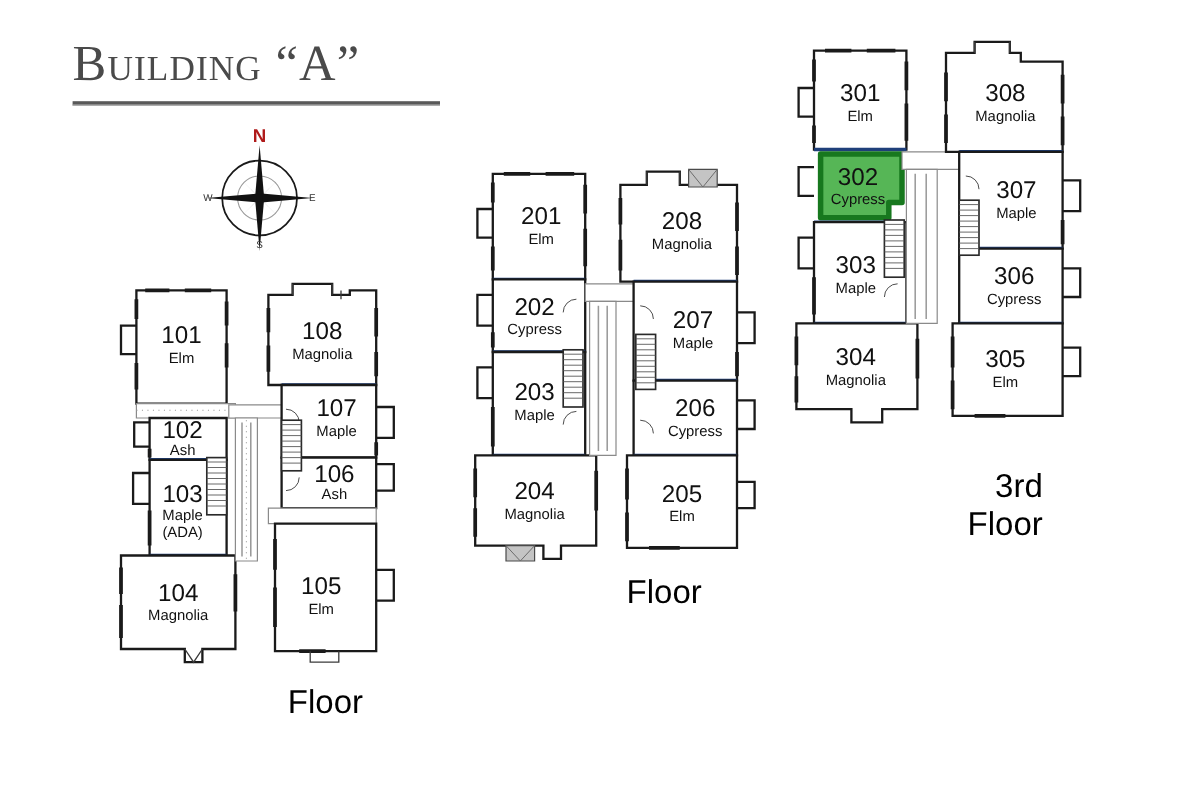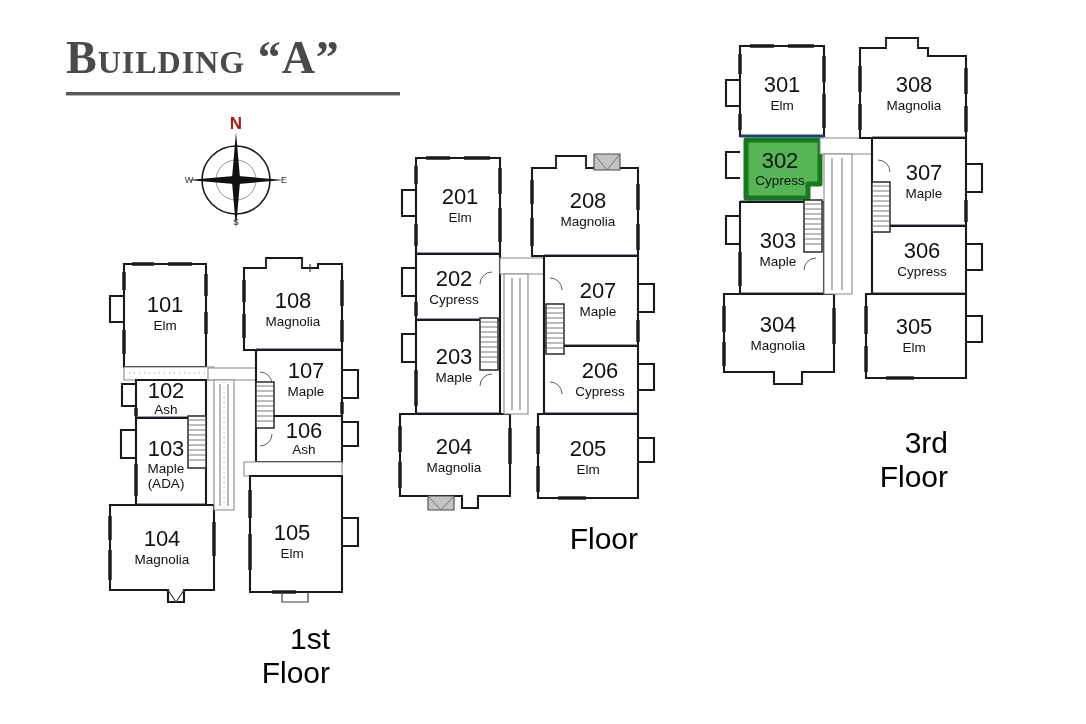--- a/index.html
+++ b/index.html
@@ -21,21 +21,21 @@
   #title-block {
     position: absolute;
     left: 66px;
     top: 34px;
     width: 340px;
   }
   #building-title {
     font-family: "Liberation Serif", serif;
     font-size: 46px;
     line-height: 1.05;
-    font-weight: bold;
+    font-weight: normal;
     color: #4a4a4a;
     letter-spacing: 1px;
     margin: 0;
     white-space: nowrap;
     font-variant: small-caps;
   }
   #title-rule {
     margin-top: 10px;
     width: 334px;
     height: 3px;
@@ -58,21 +58,21 @@
   }
   .floor-caption {
     text-align: right;
     font-family: "Liberation Sans", sans-serif;
     font-size: 30px;
     line-height: 1.12;
     color: #000000;
     letter-spacing: 0px;
   }
   #floor-1 { left: 96px;  top: 250px; }
-  #floor-2 { left: 392px; top: 146px; }
+  #floor-2 { left: 424px; top: 146px; }
   #floor-3 { left: 716px; top: 32px;  }
 
   #caption-1 { position: absolute; left: 150px; top: 622px; width: 180px; }
   #caption-2 { position: absolute; left: 452px; top: 522px; width: 186px; }
   #caption-3 { position: absolute; left: 762px; top: 426px; width: 186px; }
 
   
   svg { display: block; }
   .wall         { fill: none; stroke: #1a1a1a; stroke-width: 2.1; stroke-linejoin: miter; }
   .wall-thin    { fill: none; stroke: #3b3b3b; stroke-width: 1.2; }
@@ -247,21 +247,20 @@
       <path class="wall" d="M246,268 L262,268 L262,296 L246,296"></path>
       <path class="win" d="M154,240 L154,268 M154,284 L154,320"></path>
       <path class="win" d="M176,342 L200,342"></path>
       <path class="wall-thin" d="M186,342 L186,352 L212,352 L212,342"></path>
       <text class="unit-num" x="196" y="290">105</text>
       <text class="unit-name" x="196" y="308">Elm</text>
     </g>
   </svg>
 </div>
 <div id="caption-1" class="floor-caption">
-  <div>1st</div>
   <div>Floor</div>
 </div>
 
 <div class="floor-block" id="floor-2">
   <svg width="280" height="370" viewBox="0 0 280 370">
 
     <g>
       <path class="wall-fill" d="M24,12 L108,12 L108,108 L24,108 Z"></path>
       <path class="wall" d="M24,44 L10,44 L10,70 L24,70"></path>
       <path class="win" d="M34,12 L58,12 M72,12 L98,12"></path>

